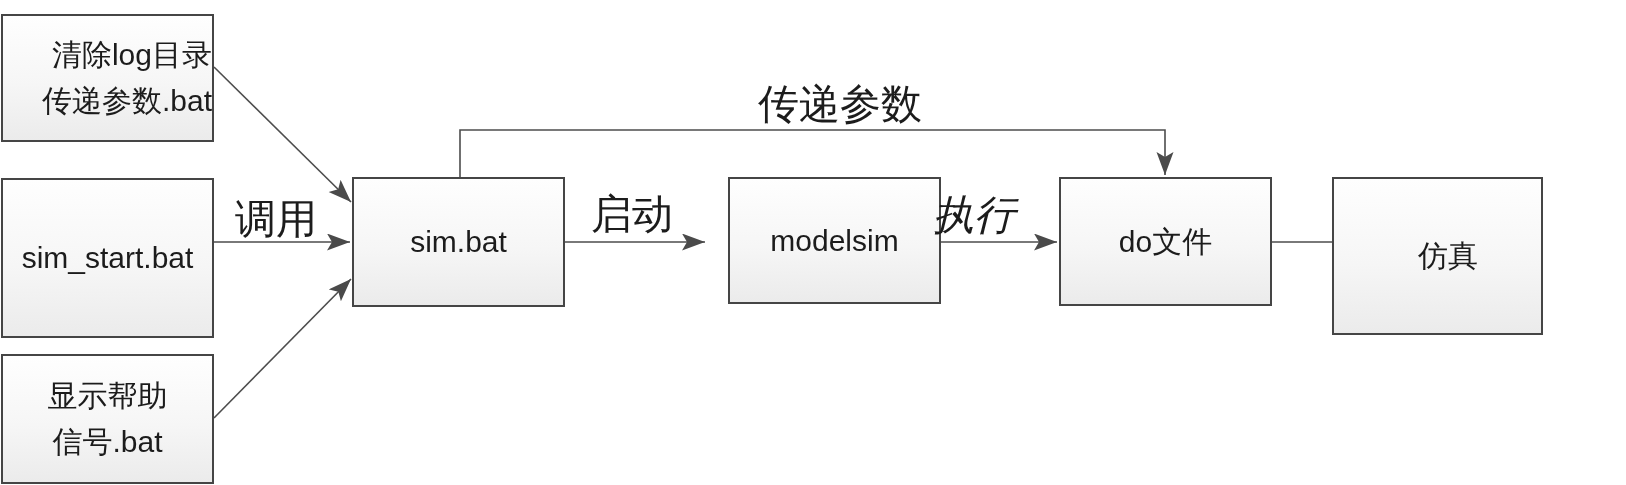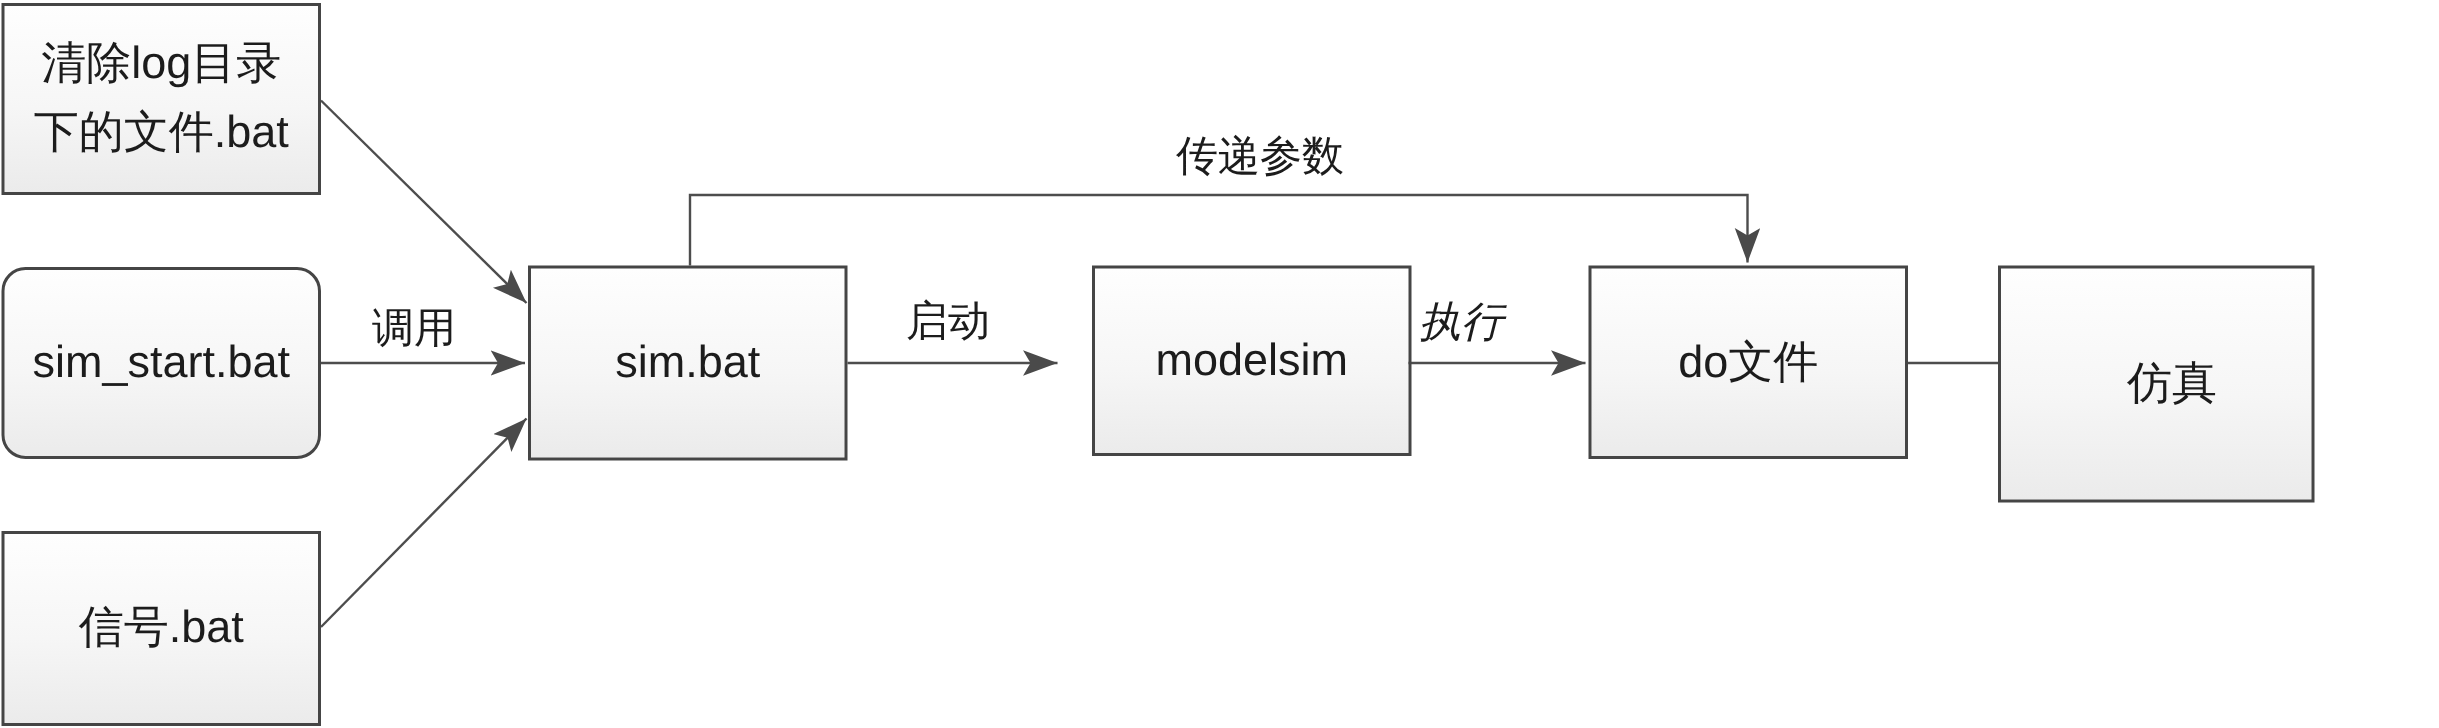--- a/index.html
+++ b/index.html
@@ -24,32 +24,32 @@
     background: linear-gradient(180deg, #fefefe 0%, #f6f6f6 55%, #ebebeb 100%);
     display: flex;
     flex-direction: column;
     align-items: center;
     justify-content: center;
     text-align: center;
     color: #1c1c1c;
     font-size: 30px;
     line-height: 46px;
   }
-  .node-clear-log   { left: 1px;    top: 2px;   width: 213px; height: 128px; }
-  .node-sim-start   { left: 1px;    top: 178px; width: 213px; height: 128px; border-radius: 16px; }
+  .node-clear-log   { left: 1px;    top: 14px;   width: 213px; height: 128px; align-items: flex-end; }
+  .node-sim-start   { left: 1px;    top: 178px; width: 213px; height: 160px; }
   .node-show-help   { left: 1px;    top: 354px; width: 213px; height: 130px; }
   .node-sim-bat     { left: 352px;  top: 177px; width: 213px; height: 130px; }
   .node-modelsim    { left: 728px;  top: 177px; width: 213px; height: 127px; }
   .node-do-file     { left: 1059px; top: 177px; width: 213px; height: 129px; text-align: right; }
   .node-simulation  { left: 1332px; top: 177px; width: 211px; height: 158px; padding-left: 21px; }
   .edge-label {
     position: absolute;
     transform: translate(-50%, -50%);
     color: #1c1c1c;
-    font-size: 28px;
+    font-size: 41px;
     white-space: nowrap;
   }
   .label-call        { left: 276px; top: 219px; }
   .label-start       { left: 632px; top: 214px; }
   .label-execute     { left: 974px; top: 215px; font-style: italic; }
   .label-pass-params { left: 840px; top: 104px; }
 </style>
 </head>
 <body>
 
@@ -67,28 +67,29 @@
       <line x1="214" y1="418" x2="351" y2="279" marker-end="url(#arrow)"></line>
       <line x1="565" y1="242" x2="705" y2="242" marker-end="url(#arrow)"></line>
       <line x1="920" y1="242" x2="1057" y2="242" marker-end="url(#arrow)"></line>
       <line x1="1272" y1="242" x2="1410" y2="242" marker-end="url(#arrow)"></line>
       <polyline points="460,177 460,130 1165,130 1165,175" marker-end="url(#arrow)"></polyline>
     </g>
   </svg>
 
   <div class="node node-clear-log">
     <div>清除log目录</div>
-    <div>下的文件.bat</div>
+    <div>传递参数.bat</div>
   </div>
 
   <div class="node node-sim-start">
     <div>sim_start.bat</div>
   </div>
 
   <div class="node node-show-help">
+    <div>显示帮助</div>
     <div>信号.bat</div>
   </div>
 
   <div class="node node-sim-bat">
     <div>sim.bat</div>
   </div>
 
   <div class="node node-modelsim">
     <div>modelsim</div>
   </div>

